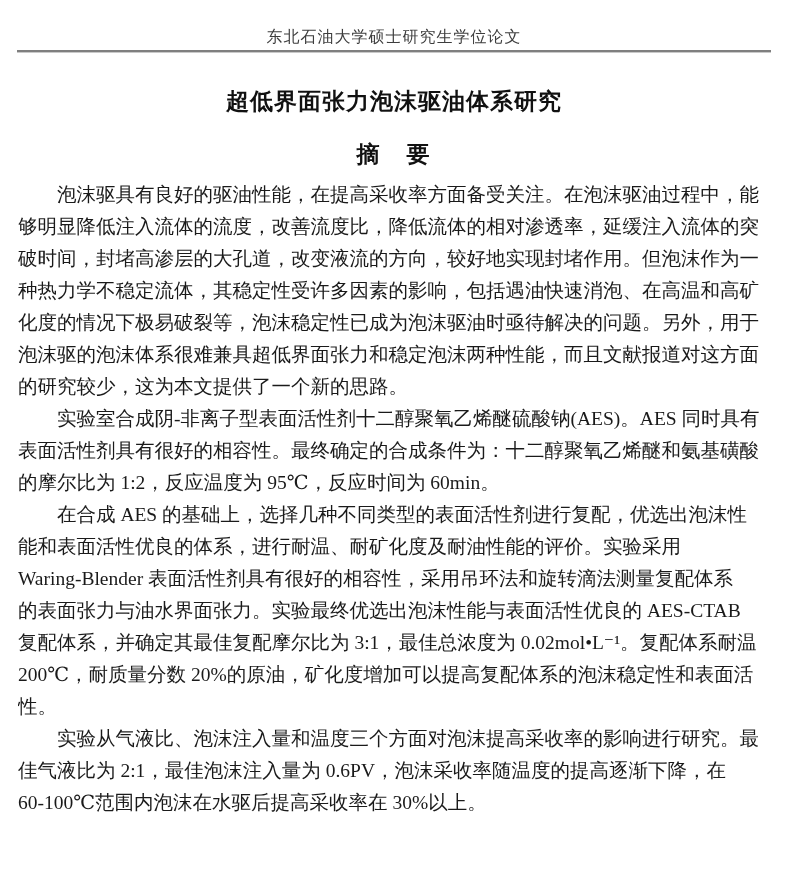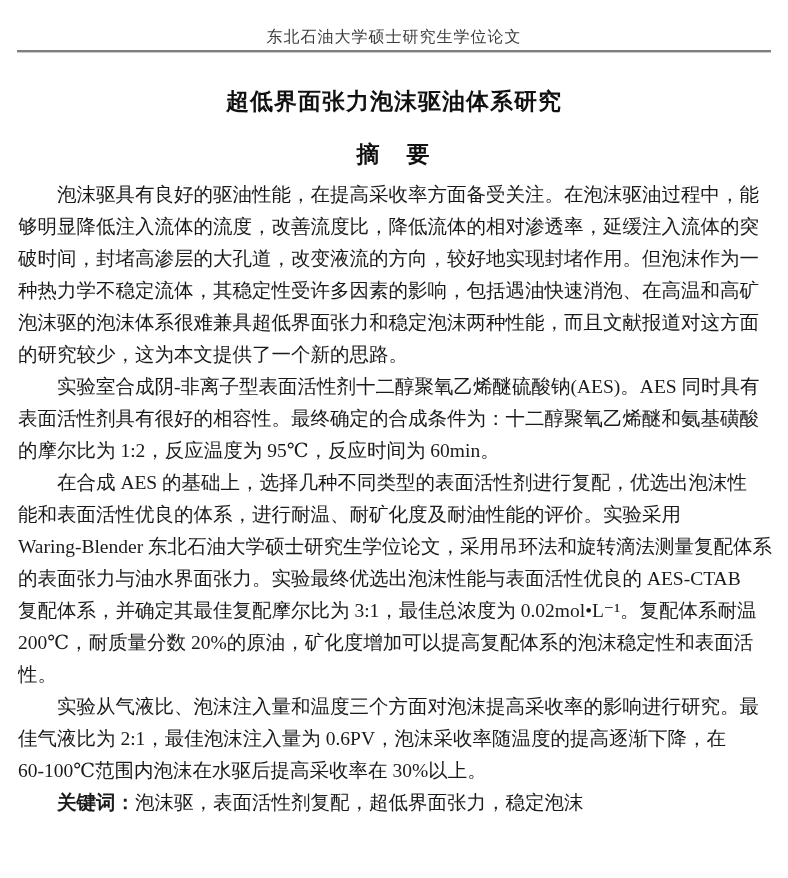--- a/index.html
+++ b/index.html
@@ -82,32 +82,33 @@
 
   <h2 class="abstract-heading">摘　要</h2>
 
   <div class="abstract-body">
     <div>
         <div class="para">
           <div class="line first">泡沫驱具有良好的驱油性能，在提高采收率方面备受关注。在泡沫驱油过程中，能</div>
           <div class="line">够明显降低注入流体的流度，改善流度比，降低流体的相对渗透率，延缓注入流体的突</div>
           <div class="line">破时间，封堵高渗层的大孔道，改变液流的方向，较好地实现封堵作用。但泡沫作为一</div>
           <div class="line">种热力学不稳定流体，其稳定性受许多因素的影响，包括遇油快速消泡、在高温和高矿</div>
+          <div class="line">化度的情况下极易破裂等，泡沫稳定性已成为泡沫驱油时亟待解决的问题。另外，用于</div>
           <div class="line">泡沫驱的泡沫体系很难兼具超低界面张力和稳定泡沫两种性能，而且文献报道对这方面</div>
           <div class="line">的研究较少，这为本文提供了一个新的思路。</div>
         </div>
         <div class="para">
           <div class="line first">实验室合成阴-非离子型表面活性剂十二醇聚氧乙烯醚硫酸钠(AES)。AES 同时具有</div>
           <div class="line">表面活性剂具有很好的相容性。最终确定的合成条件为：十二醇聚氧乙烯醚和氨基磺酸</div>
           <div class="line">的摩尔比为 1:2，反应温度为 95℃，反应时间为 60min。</div>
         </div>
         <div class="para">
           <div class="line first">在合成 AES 的基础上，选择几种不同类型的表面活性剂进行复配，优选出泡沫性</div>
           <div class="line">能和表面活性优良的体系，进行耐温、耐矿化度及耐油性能的评价。实验采用</div>
-          <div class="line">Waring-Blender 东北石油大学硕士研究生学位论文，采用吊环法和旋转滴法测量复配体系</div>
+          <div class="line">Waring-Blender 表面活性剂具有很好的相容性，采用吊环法和旋转滴法测量复配体系</div>
           <div class="line">的表面张力与油水界面张力。实验最终优选出泡沫性能与表面活性优良的 AES-CTAB</div>
           <div class="line">复配体系，并确定其最佳复配摩尔比为 3:1，最佳总浓度为 0.02mol•L⁻¹。复配体系耐温</div>
           <div class="line">200℃，耐质量分数 20%的原油，矿化度增加可以提高复配体系的泡沫稳定性和表面活</div>
           <div class="line">性。</div>
         </div>
         <div class="para">
           <div class="line first">实验从气液比、泡沫注入量和温度三个方面对泡沫提高采收率的影响进行研究。最</div>
           <div class="line">佳气液比为 2:1，最佳泡沫注入量为 0.6PV，泡沫采收率随温度的提高逐渐下降，在</div>
           <div class="line">60-100℃范围内泡沫在水驱后提高采收率在 30%以上。</div>
         </div>

